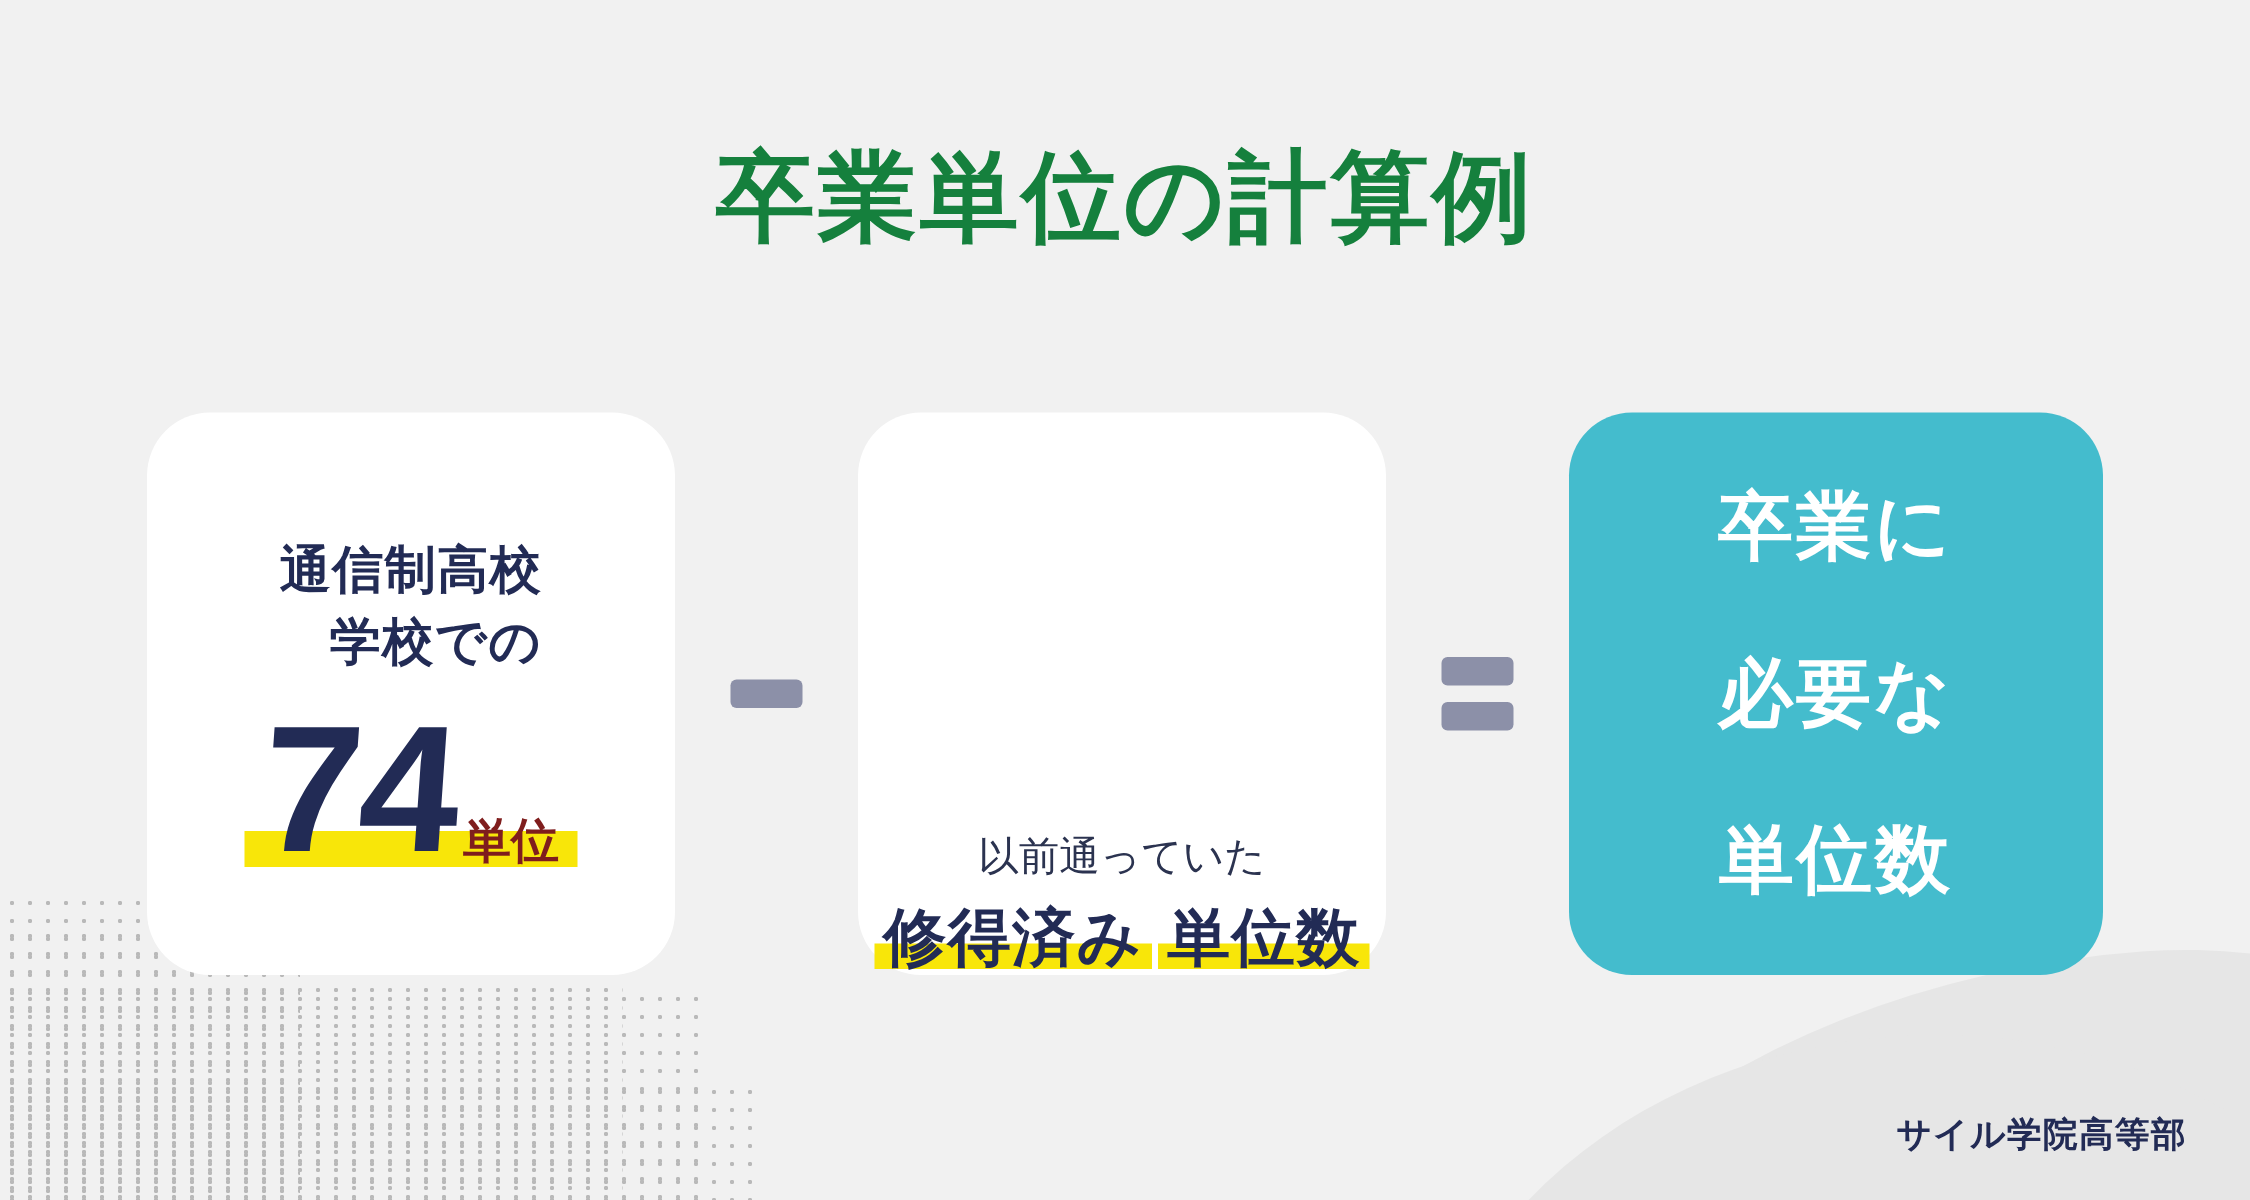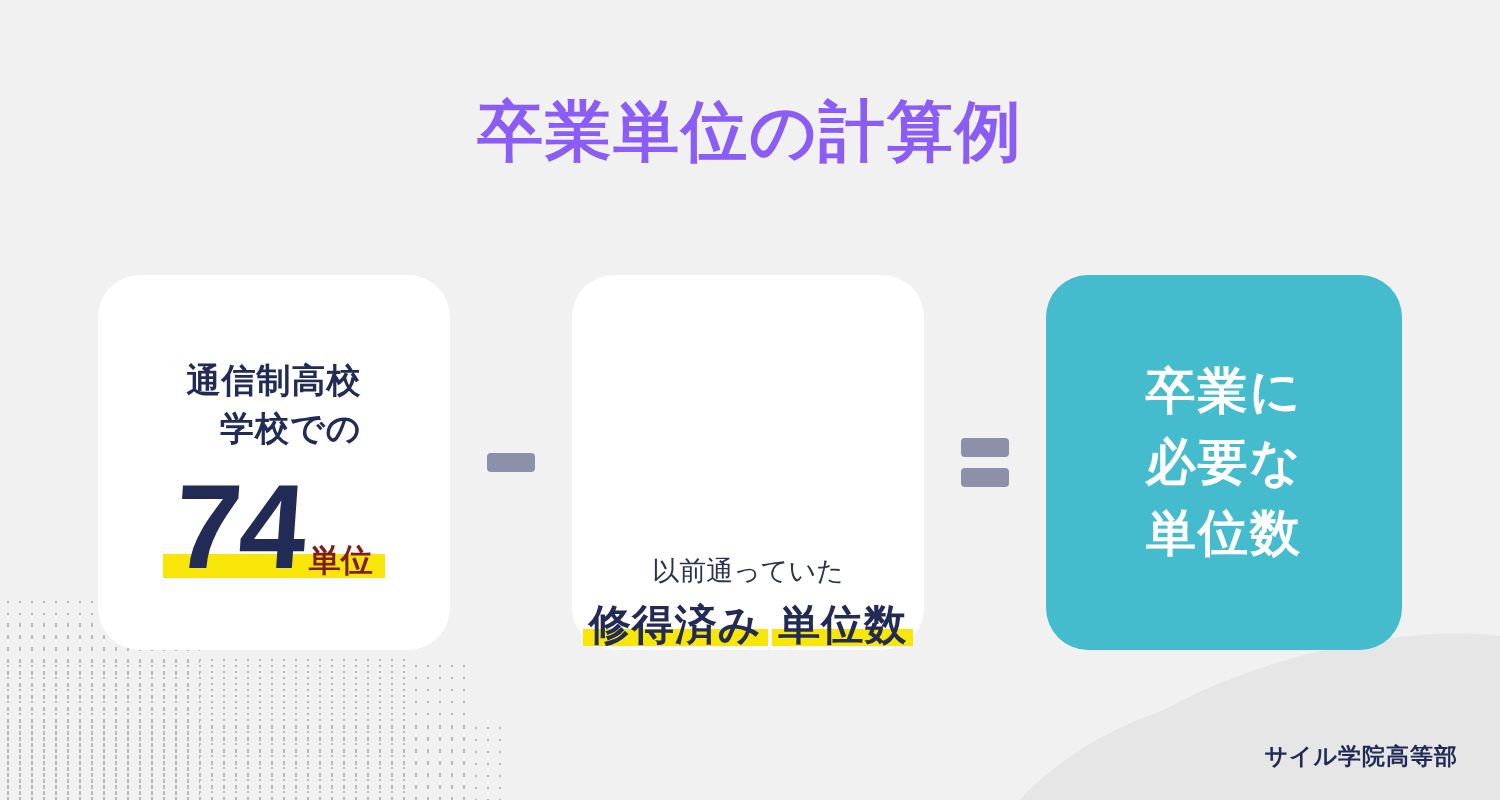--- a/index.html
+++ b/index.html
@@ -62,21 +62,21 @@
   
   .title {
     position:absolute;
     left:0; top:95px;
     width:1500px;
     text-align:center;
     font-size:66px;
     line-height:1.1;
     font-weight:700;
     letter-spacing:2px;
-    color:#8b5cf6;
+    color:#15803d;
     white-space:nowrap;
   }
 
   
   .row {
     position:absolute;
     left:0; top:275px;
     width:1500px; height:375px;
   }
 
@@ -84,21 +84,21 @@
     position:absolute;
     top:0;
     height:375px;
     border-radius:42px;
     display:flex;
     flex-direction:column;
     align-items:center;
     justify-content:center;
   }
   .card.white { background:#ffffff; }
-  .card.teal  { background:#44bccd; }
+  .card.teal  { background:#44bccd;gap:40px; }
 
   .card-1 { left:98px;  width:352px; }
   .card-2 { left:572px; width:352px;justify-content:flex-end; }
   .card-3 { left:1046px; width:356px; }
 
   
   .c1-head {
     font-size:34px;
     font-weight:700;
     color:#222b55;

